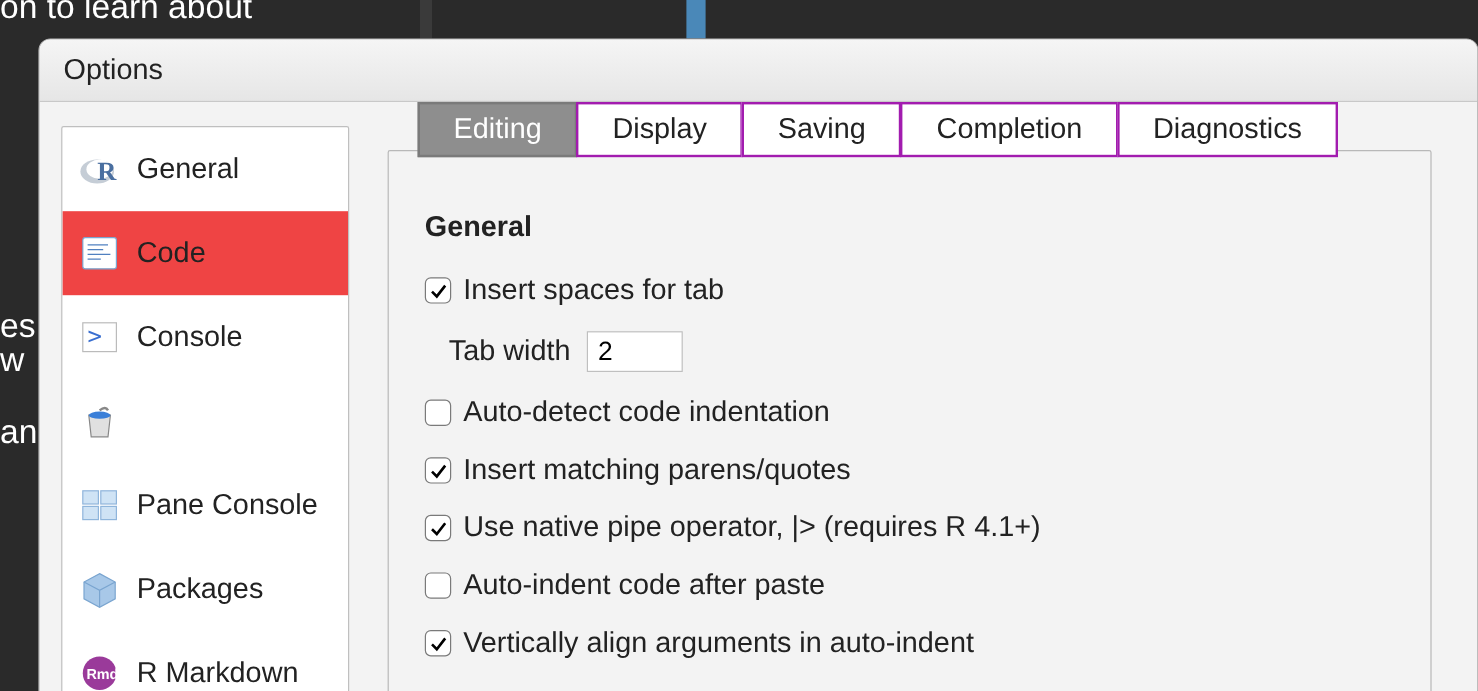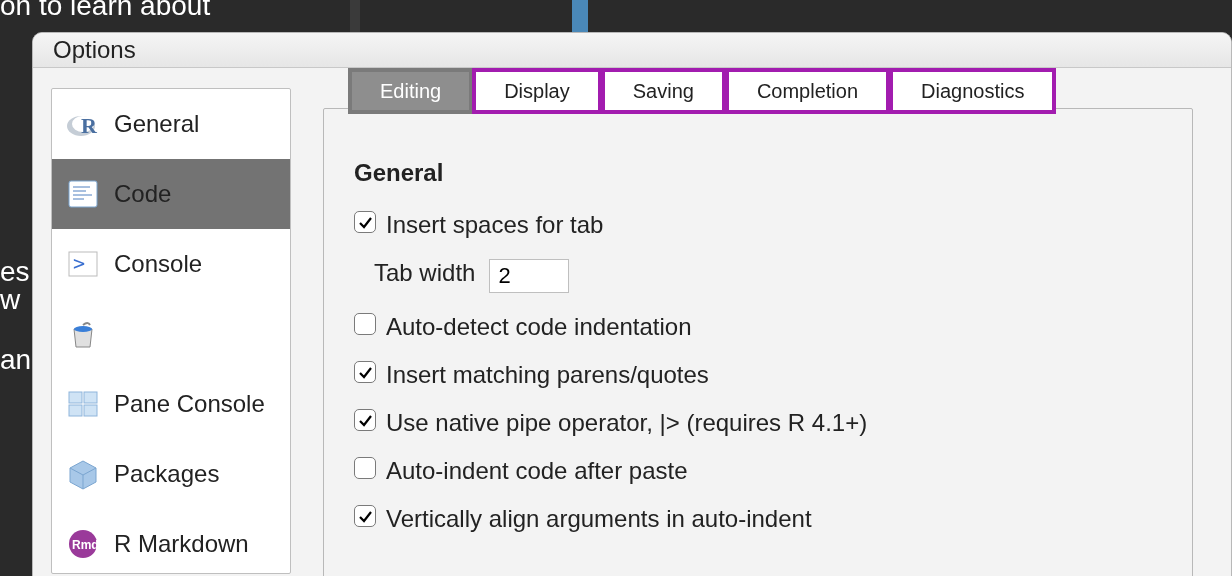--- a/index.html
+++ b/index.html
@@ -18,21 +18,21 @@
   .dialog {
     position: absolute;
     left: 32px; top: 32px;
     width: 1200px; height: 560px;
     background: #f3f3f3;
     border: 1px solid #b8b8b8;
     border-radius: 10px;
     overflow: hidden;
   }
   .dialog-header {
-    height: 35px;
+    height: 52px;
     background: linear-gradient(#f5f5f5, #e6e6e6);
     border-bottom: 1px solid #c8c8c8;
     display: flex; align-items: center;
     padding: 0 20px;
     font-size: 24px;
     color: #222;
   }
   .dialog-body { display: flex; height: calc(100% - 52px); }
 
   .sidebar {
@@ -44,38 +44,38 @@
     overflow: hidden;
   }
   .sidebar-item {
     display: flex; align-items: center;
     height: 70px;
     padding: 0 14px;
     cursor: default;
     font-size: 24px;
     color: #222;
   }
-  .sidebar-item.selected { background: #737373; }
+  .sidebar-item.selected { background: #ef4444; }
   .sidebar-icon { width: 34px; height: 34px; margin-right: 14px; flex-shrink: 0; }
 
   .content { flex: 1; padding: 18px 0 0 32px; position: relative; }
 
   .tabs {
     position: absolute;
     left: 58px; top: 0;
     display: flex;
     z-index: 2;
   }
   .tab {
     height: 46px;
     padding: 0 28px;
     display: flex; align-items: center;
     background: #fff;
-    border: 4px solid #a21caf;
-    font-size: 20px;
+    border: 2px solid #a21caf;
+    font-size: 24px;
     color: #222;
     margin-left: -1px;
     cursor: default;
   }
   .tab.selected {
     background: #8e8e8e;
     color: #fff;
     border-color: #7a7a7a;
   }
 
@@ -83,21 +83,21 @@
     margin-top: 22px;
     border: 1px solid #b8b8b8;
     border-radius: 2px;
     padding: 50px 30px 20px 30px;
     height: 500px;
     width: 870px;
     background: #f3f3f3;
   }
   .section-title { font-size: 24px; font-weight: 600; color: #222; margin-bottom: 24px; }
 
-  .opt-row { display: flex; font-size: 24px; color: #222; margin-bottom: 20px; }
+  .opt-row { display: flex; align-items: center; font-size: 24px; color: #222; margin-bottom: 20px; }
   .opt-indent { margin-left: 20px; }
   .checkbox {
     width: 22px; height: 22px;
     border: 1.5px solid #7a7a7a;
     border-radius: 5px;
     background: #fff;
     margin-right: 10px;
     display: flex; align-items: center; justify-content: center;
     flex-shrink: 0;
   }

